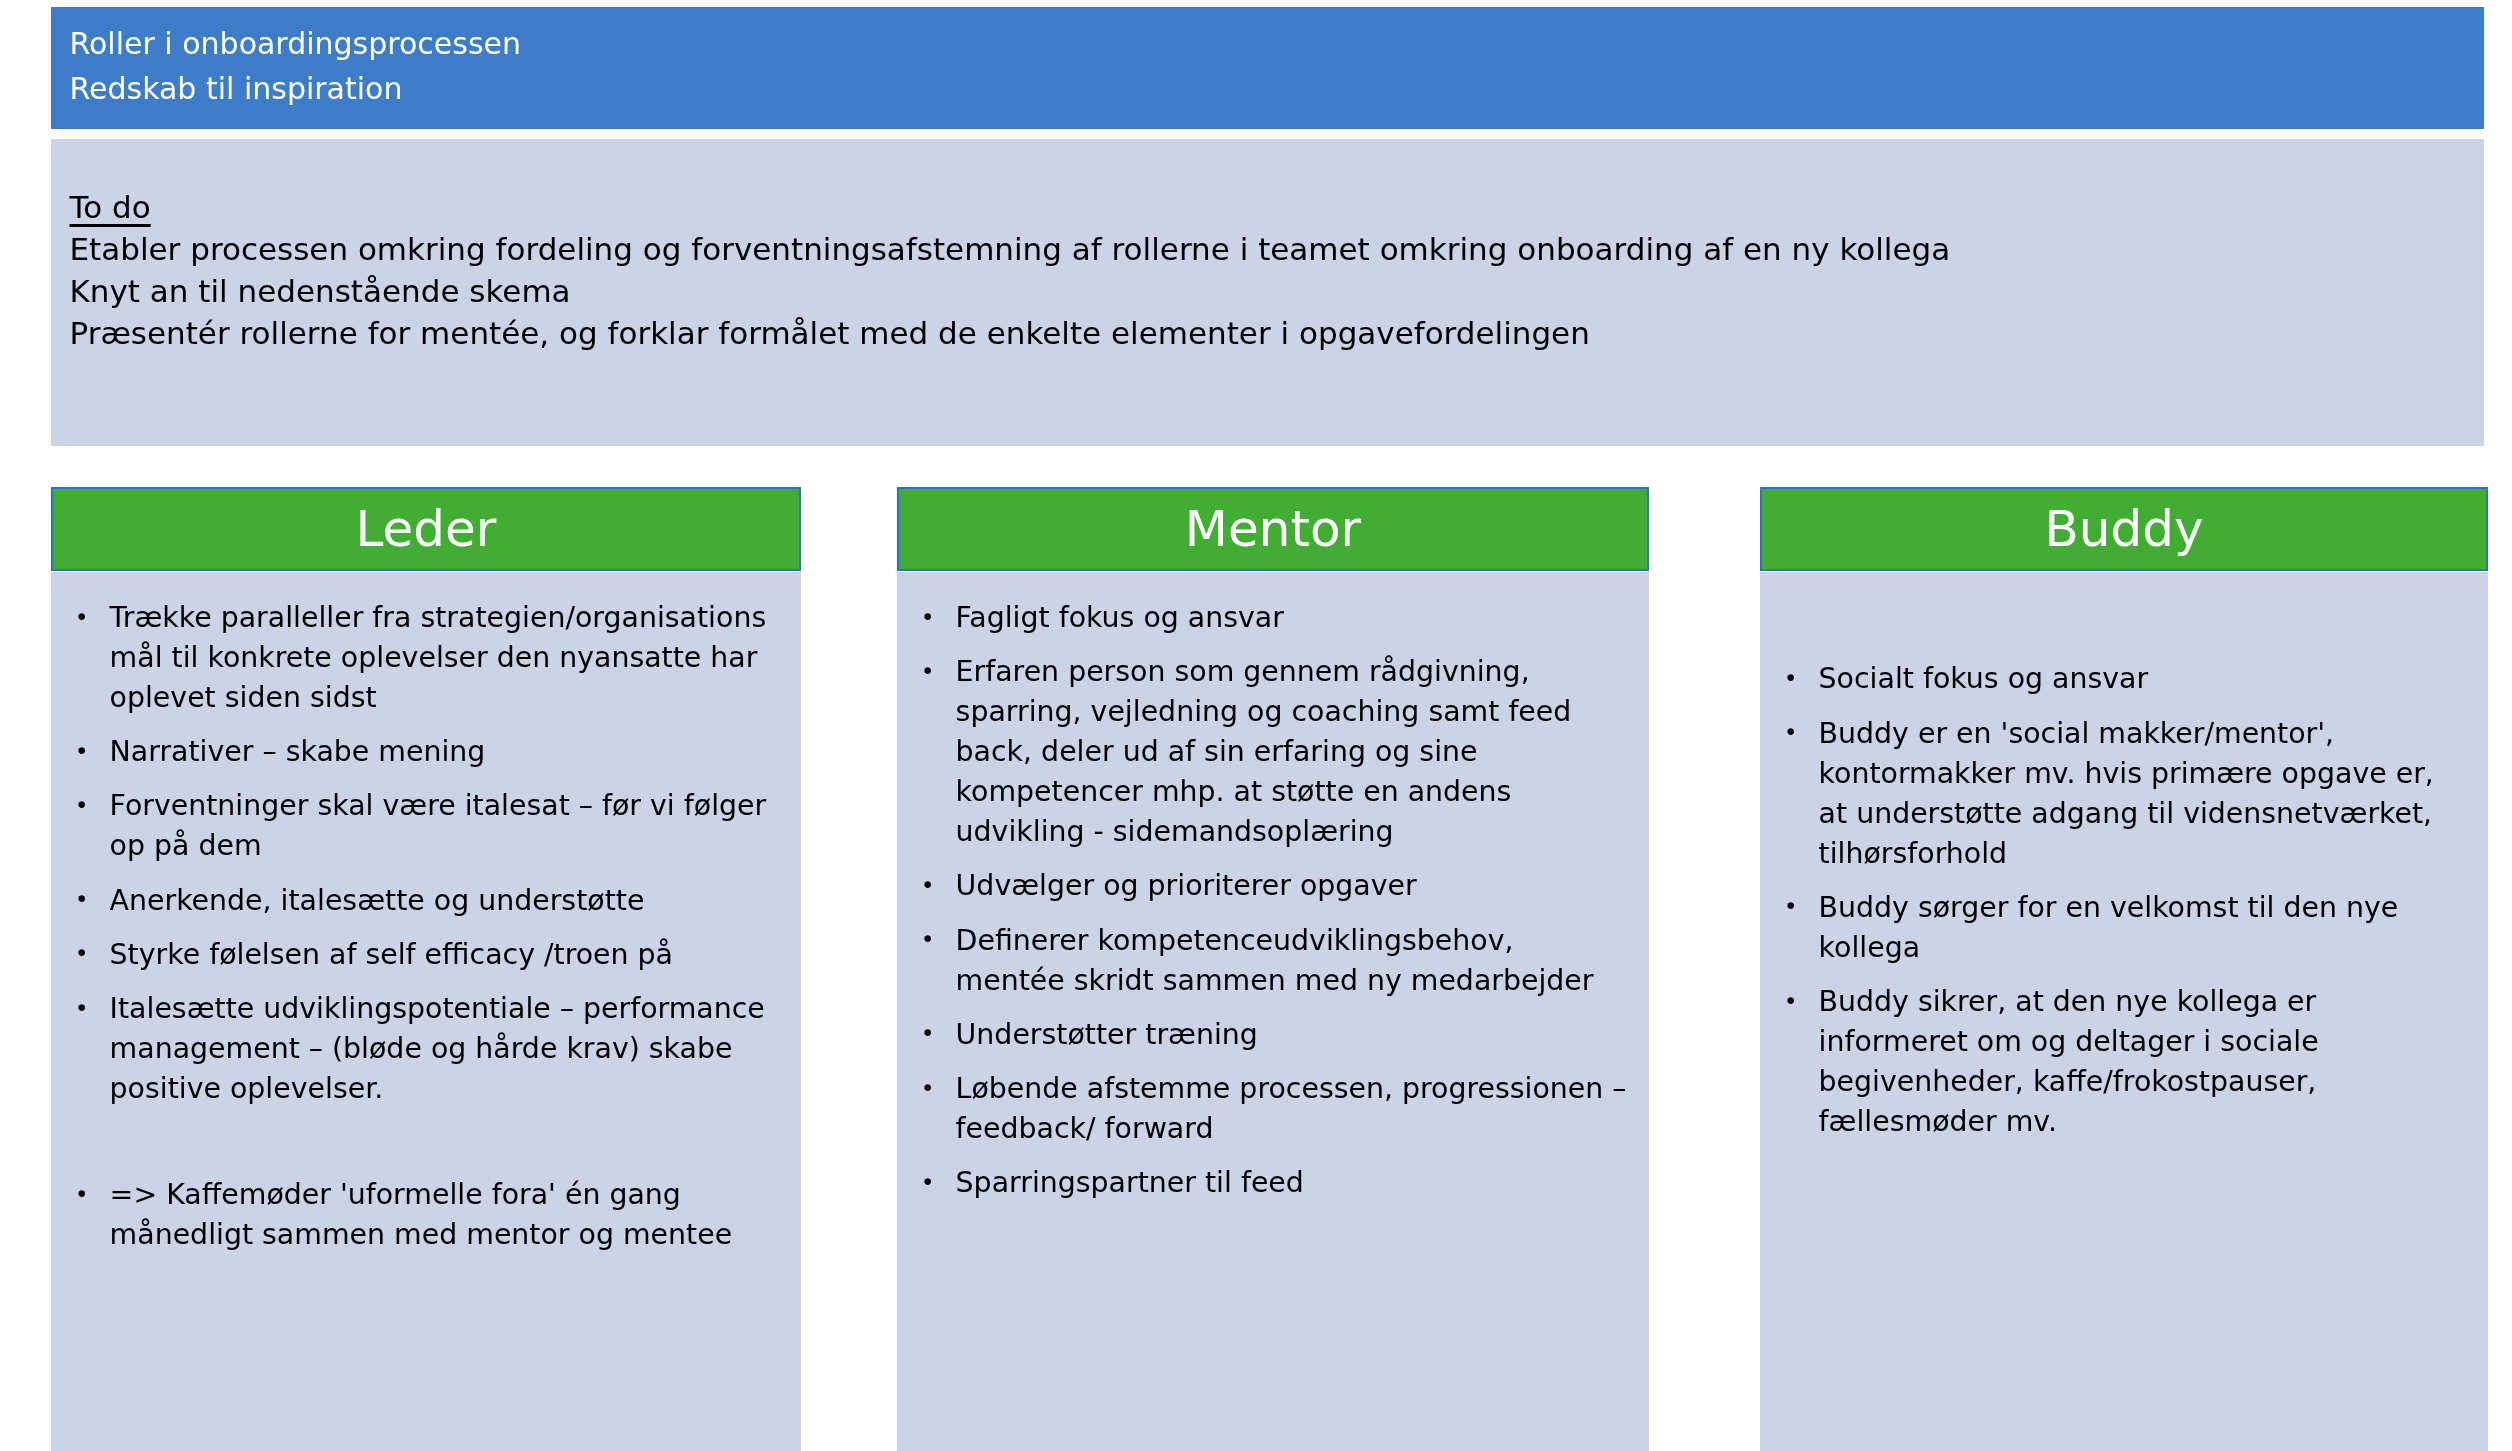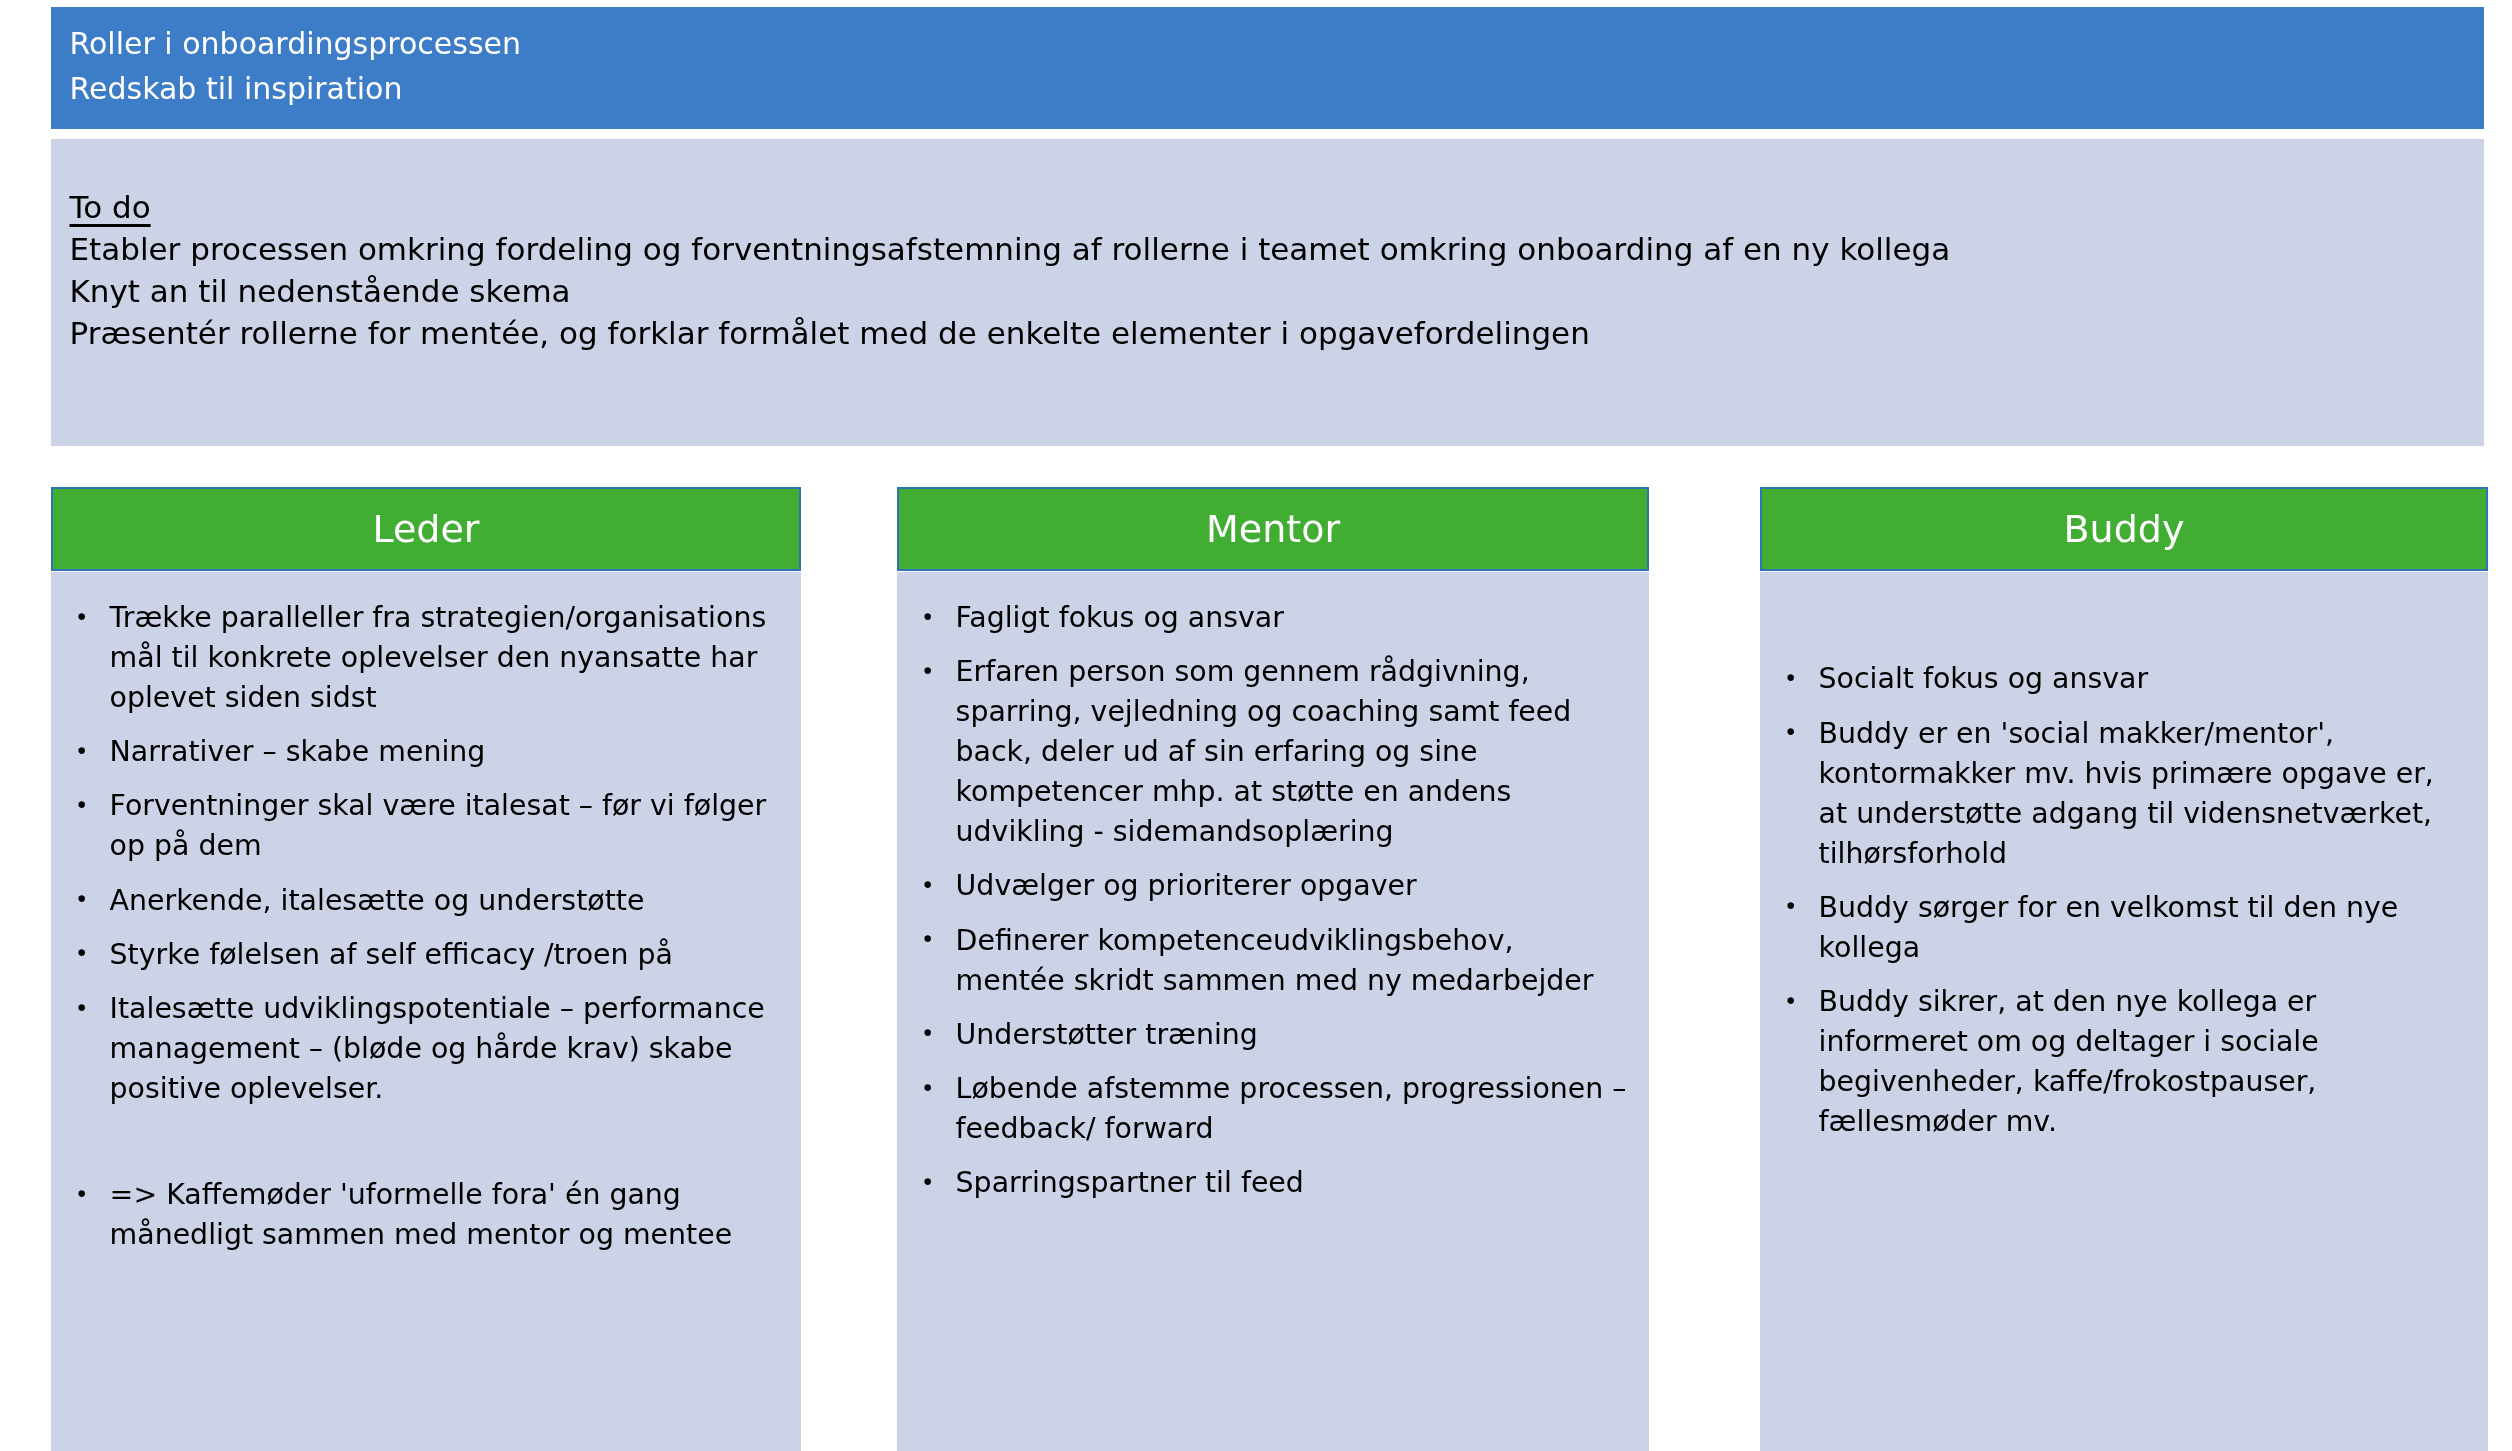--- a/index.html
+++ b/index.html
@@ -38,21 +38,21 @@
   }
   .column{position:absolute;top:487px;}
   .col-leder{left:51px;width:750px;}
   .col-mentor{left:897px;width:752px;}
   .col-buddy{left:1760px;width:728px;}
   .column-header{
     height:84px;background:var(--column-header-bg);
     border:2.8px solid var(--column-header-border);
     color:var(--title-text);
     display:flex;align-items:center;justify-content:center;
-    font-size:38px;
+    font-size:50px;
   }
   .column-body{
     margin-top:1.4px;height:910px;background:var(--panel-bg);
     padding:25.6px 18.5px 0 15.6px;
     font-size:28.4px;line-height:40px;
     border-bottom:10px solid var(--panel-edge);
     overflow:hidden;
   }
   .col-buddy .column-body{padding-top:87px;}
   .bullet-list{list-style:none;}

